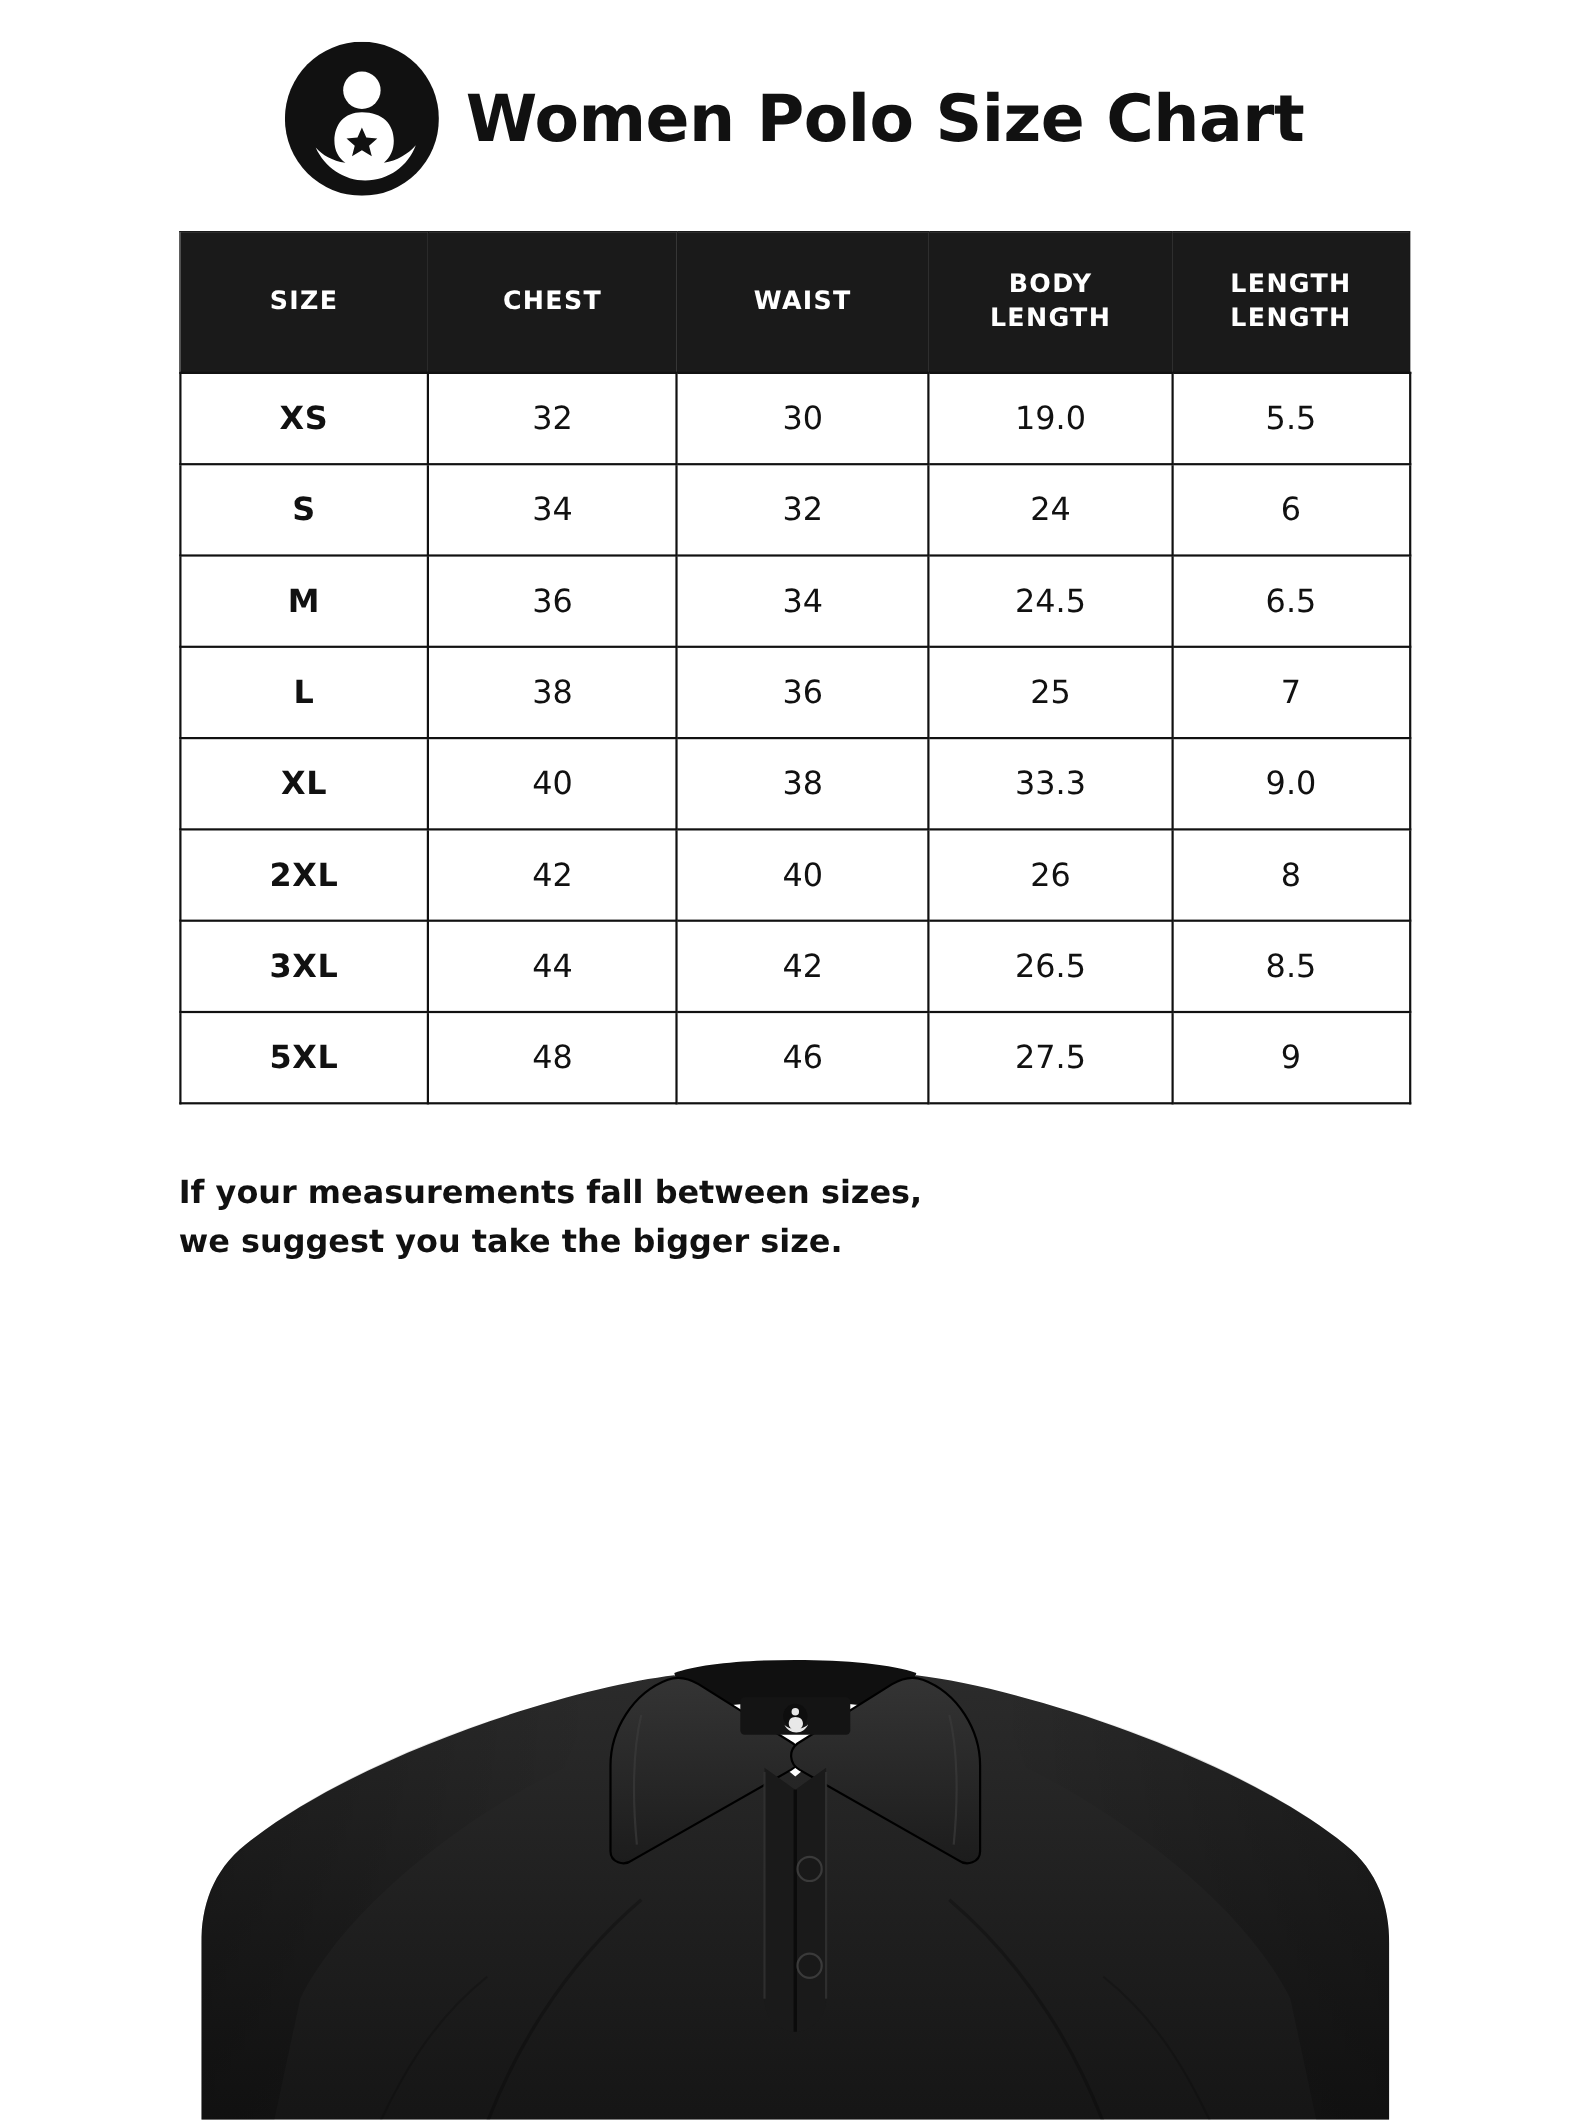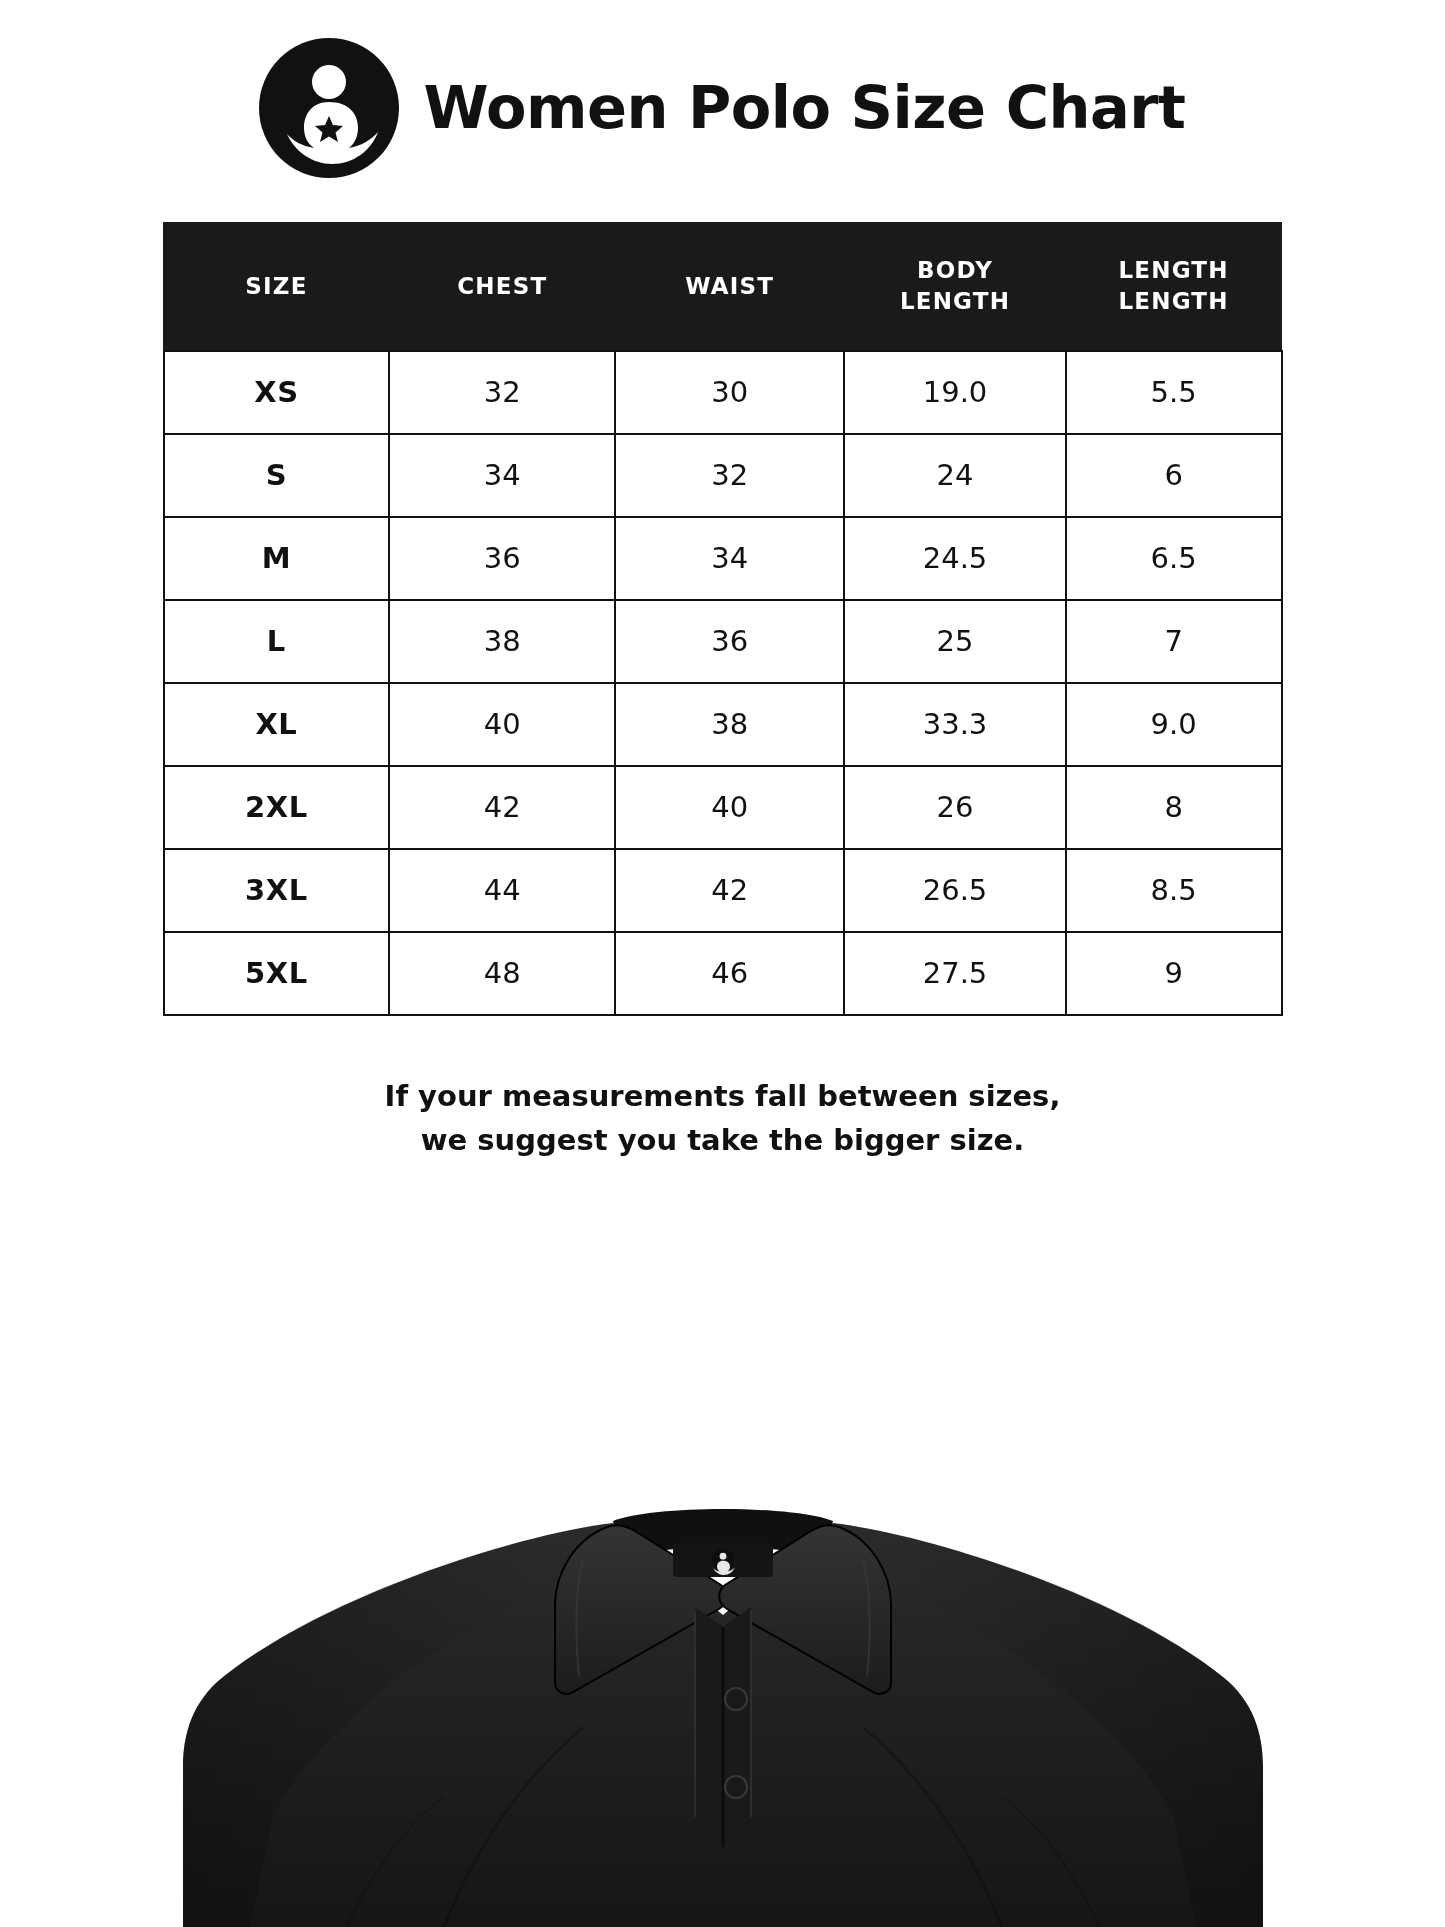--- a/index.html
+++ b/index.html
@@ -34,21 +34,21 @@
     font-size: 59px;
     font-weight: 700;
     letter-spacing: -0.5px;
     line-height: 1.05;
     color: #111111;
     white-space: nowrap;
   }
 
   
   .table-wrap {
-    margin: 44px auto 0 auto;
+    margin: 32px auto 0 auto;
     width: 1120px;
   }
   table.size-table {
     width: 100%;
     border-collapse: collapse;
     table-layout: fixed;
   }
   table.size-table th {
     background: #1a1a1a;
     color: #ffffff;
@@ -78,21 +78,21 @@
   col.c1 { width: 20.2%; }
   col.c2 { width: 20.2%; }
   col.c3 { width: 20.5%; }
   col.c4 { width: 19.8%; }
   col.c5 { width: 19.3%; }
 
   
   .note {
     margin: 58px auto 12px auto;
     width: 1120px;
-    text-align: center;
+    text-align: left;
     font-size: 29px;
     font-weight: 700;
     line-height: 1.55;
     color: #111111;
   }
 
   
   .product-area {
     position: absolute;
     left: 0;

